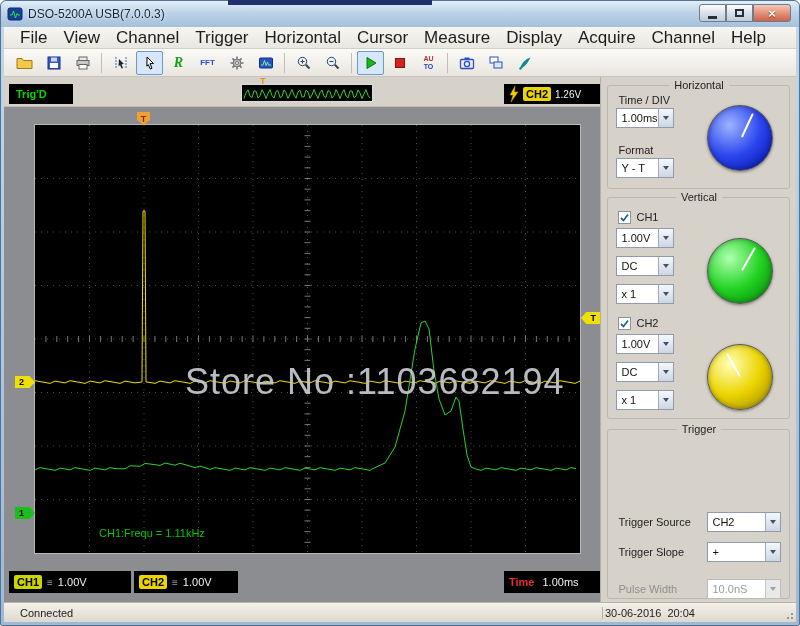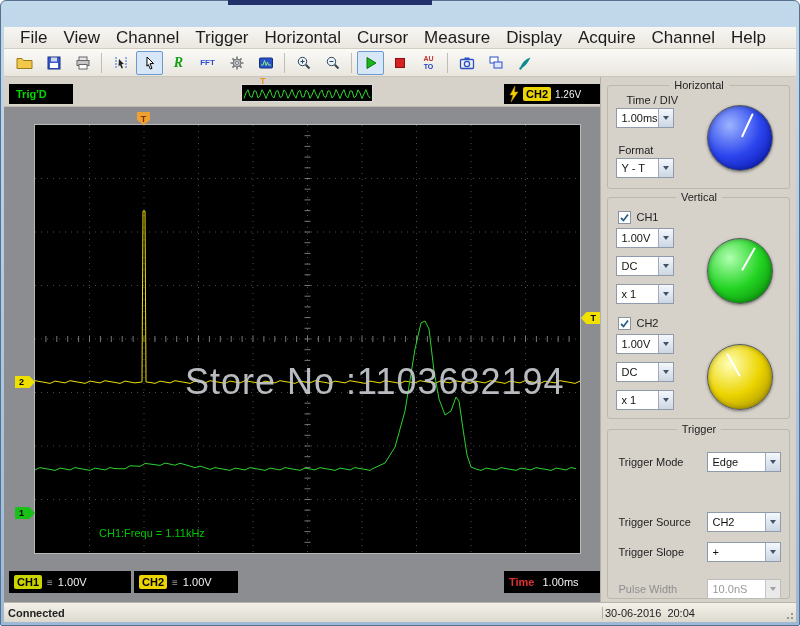--- a/index.html
+++ b/index.html
@@ -111,33 +111,53 @@
   .knob-pointer{position:absolute;left:32px;top:5px;width:2px;height:26px;background:#fff;
     border-radius:1px;transform-origin:1px 28px;}
 
   .trg-row{position:absolute;left:10px;right:8px;height:20px;}
   .trg-label{position:absolute;left:0;top:4px;font-size:11px;color:#222;white-space:nowrap;}
   .trg-row .combo{right:0;top:0;width:74px;}
 
   
   .statusbar{position:absolute;left:0;right:0;bottom:0;height:20px;display:flex;align-items:center;
     background:linear-gradient(#f3f1ea,#ddd9cd);border-top:1px solid #b8b4a8;font-size:11px;color:#222;}
-  .scell.left{flex:1;padding-left:4px;font-weight:bold;}
+  .scell.left{flex:1;padding-left:16px;}
   .scell.right{width:178px;padding-left:2px;border-left:1px solid #b4b0a4;white-space:pre;}
   .grip{width:16px;height:100%;display:flex;align-items:flex-end;justify-content:flex-end;padding:2px;}
 
   .bg-sliver{position:absolute;left:228px;top:0;width:204px;height:5px;background:#22306c;z-index:60;}
   svg{display:block;}
 </style>
 </head>
 <body>
 
 <div class="bg-sliver"></div>
 
 <div class="frame">
+  <div class="titlebar">
+    <span>
+      <svg width="16" height="16">
+          <rect x="1" y="2" width="14" height="12" rx="2" fill="#15409a" stroke="#0a2a6a"></rect>
+          <polyline points="3,9 5,9 6.5,5 8.5,12 10,7.5 11,9 13,9" fill="none" stroke="#35e035"></polyline>
+        </svg>
+    </span>
+    <span class="title-text">DSO-5200A USB(7.0.0.3)</span>
+    <div class="winbtns">
+      <div class="wbtn min">
+          <div class="glyph-min"></div>
+        </div>
+      <div class="wbtn max">
+          <div class="glyph-max"></div>
+        </div>
+      <div class="wbtn close">
+          <span class="glyph-x">×</span>
+        </div>
+    </div>
+  </div>
 
   <div class="inner">
     <div class="menubar" id="menubar">
         <span class="menu-item">File</span>
         <span class="menu-item">View</span>
         <span class="menu-item">Channel</span>
         <span class="menu-item">Trigger</span>
         <span class="menu-item">Horizontal</span>
         <span class="menu-item">Cursor</span>
         <span class="menu-item">Measure</span>
@@ -409,21 +429,21 @@
             <span class="time-label">Time</span>
             <span class="bval">1.00ms</span>
           </div>
         </div>
       </div>
 
       <div class="right-panel">
 
         <div class="group" style="top:8px;height:104px;">
           <span class="gtitle">Horizontal</span>
-          <span class="plabel" style="left:10px;top:8px;margin-left:8px;">Time / DIV</span>
+          <span class="plabel" style="left:10px;top:8px;">Time / DIV</span>
           <div class="combo" style="left:8px;top:22px;width:58px;">
             <span class="val">1.00ms</span>
             <span class="btn">
                 <span class="arr"></span>
               </span>
           </div>
           <span class="plabel" style="left:10px;top:58px;">Format</span>
           <div class="combo" style="left:8px;top:72px;width:58px;">
             <span class="val">Y - T</span>
             <span class="btn">
@@ -495,29 +515,20 @@
               </span>
           </div>
           <div class="knob knob-yellow" style="left:99px;top:146px;">
               <div class="knob-pointer" style="transform: rotate(-30deg);"></div>
             </div>
         </div>
 
         <div class="group" style="top:352px;height:170px;">
           <span class="gtitle">Trigger</span>
 
-          <div class="trg-row" style="top:22px;">
-            <span class="trg-label">Trigger Mode</span>
-            <div class="combo">
-              <span class="val">Edge</span>
-              <span class="btn">
-                  <span class="arr"></span>
-                </span>
-            </div>
-          </div>
           <div class="trg-row" style="top:82px;">
             <span class="trg-label">Trigger Source</span>
             <div class="combo">
               <span class="val">CH2</span>
               <span class="btn">
                   <span class="arr"></span>
                 </span>
             </div>
           </div>
           <div class="trg-row" style="top:112px;">

